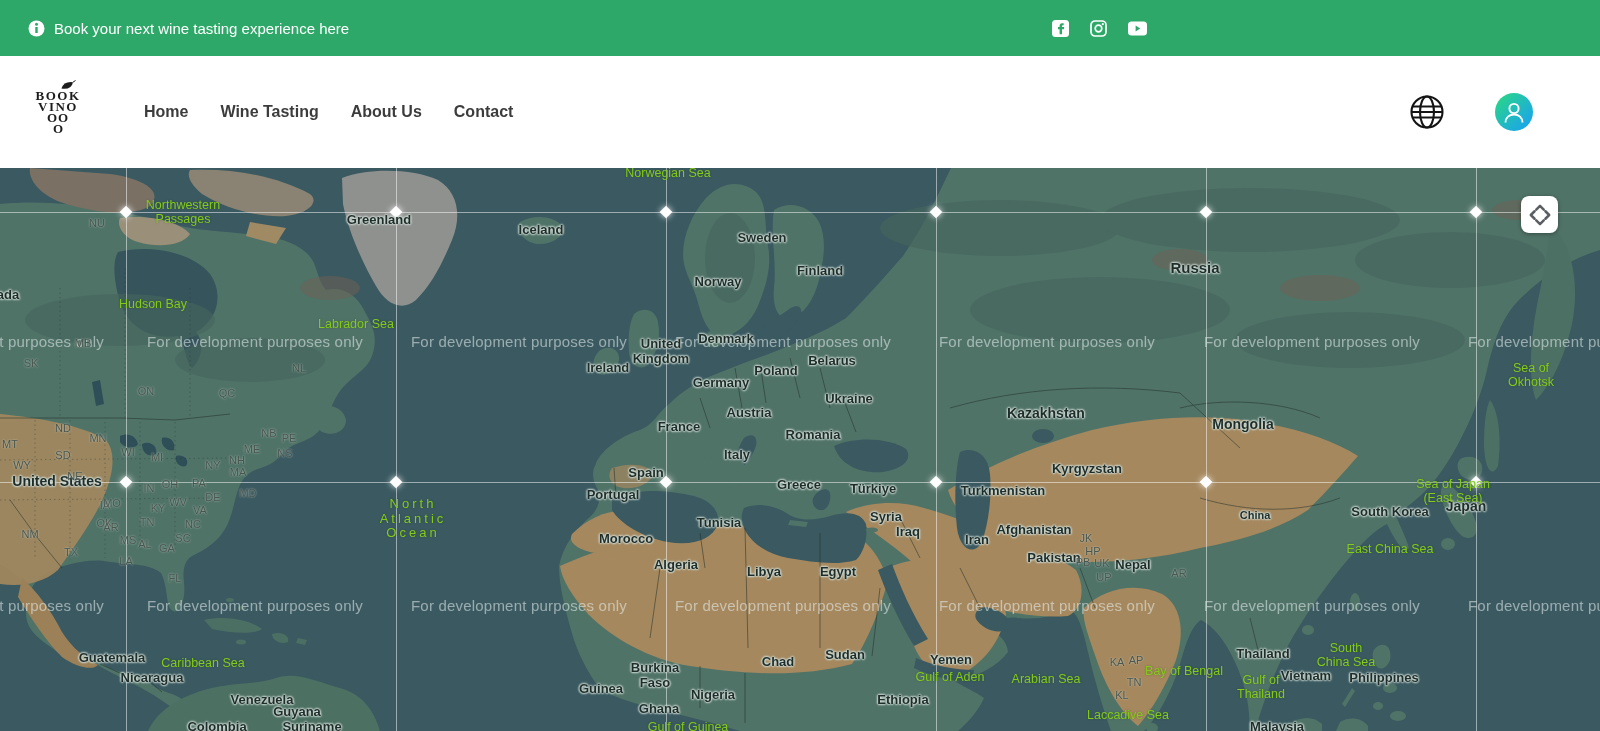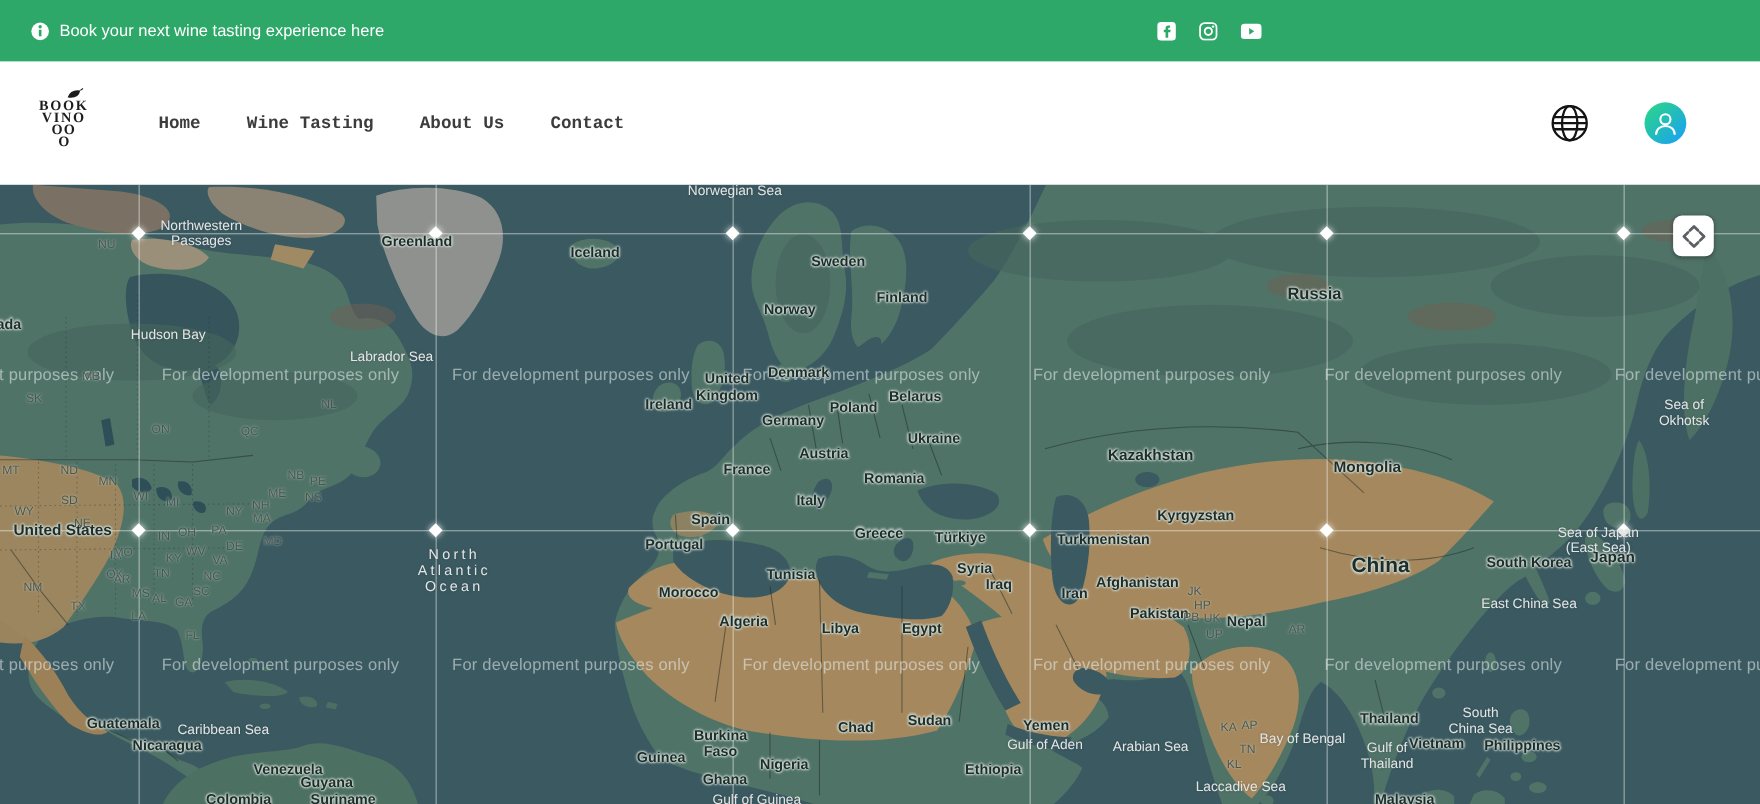--- a/index.html
+++ b/index.html
@@ -12,37 +12,37 @@
   .social svg{display:block;cursor:pointer;}
 
   
   .header{position:relative;height:112px;background:#fff;display:flex;align-items:center;}
   .logo{margin-left:32px;width:52px;text-align:center;font-family:"Liberation Serif",serif;color:#1d1d1d;line-height:11px;font-weight:bold;position:relative;cursor:pointer;}
   .logo .l1{font-size:13px;letter-spacing:1.5px;}
   .logo .l2{font-size:13px;letter-spacing:1.5px;}
   .logo .l3{font-size:13px;letter-spacing:1px;}
   .logo .l4{font-size:13px;}
   .logo .leaf{position:absolute;top:-10px;left:28px;}
-  .nav{display:flex;gap:42px;margin-left:60px;font-family:Liberation Mono, monospace;}
+  .nav{display:flex;gap:32px;margin-left:60px;}
   .nav a{font-size:16px;font-weight:bold;color:#3c3c3c;text-decoration:none;cursor:pointer;}
   .header-icons{position:absolute;right:67px;top:0;height:112px;display:flex;align-items:center;gap:50px;}
   .globe-btn{width:36px;height:36px;cursor:pointer;}
   .avatar{width:38px;height:38px;border-radius:50%;background:linear-gradient(135deg,#2bd97f 0%,#1ba7e8 85%);display:flex;align-items:center;justify-content:center;cursor:pointer;}
 
   
   .map{position:relative;width:1600px;height:563px;background:#3a5960;overflow:hidden;}
   .map svg.world{position:absolute;left:0;top:0;}
   .grid-v{position:absolute;top:0;bottom:0;width:1px;background:rgba(255,255,255,.5);}
   .grid-h{position:absolute;left:0;right:0;height:1px;background:rgba(255,255,255,.5);}
   .diamond{position:absolute;width:9px;height:9px;background:#fff;transform:translate(-50%,-50%) rotate(45deg);box-shadow:0 0 6px rgba(255,255,255,.9);}
   .wm{position:absolute;white-space:nowrap;color:rgba(233,240,240,.55);font-size:15px;letter-spacing:.2px;transform:translateY(-50%);}
   .lbl{position:absolute;transform:translate(-50%,-50%);white-space:pre-line;text-align:center;line-height:1.12;}
   .lbl.country{font-weight:bold;font-size:13px;color:#1f2d2a;
     text-shadow:0 1px 2px rgba(211,224,218,.85),0 -1px 2px rgba(211,224,218,.85),1px 0 2px rgba(211,224,218,.85),-1px 0 2px rgba(211,224,218,.85);}
-  .lbl.sea{font-size:12.5px;color:#e5e5e5;text-shadow:0 0 2px rgba(26,44,48,.35);}
+  .lbl.sea{font-size:12.5px;color:#84cc16;text-shadow:0 0 2px rgba(26,44,48,.35);}
   .lbl.sea.wide{letter-spacing:3px;font-size:13px;}
   .lbl.code{font-size:11px;color:#49564f;text-shadow:0 0 2px rgba(214,226,220,.8);}
 
   .panbtn{position:absolute;left:1521px;top:28px;width:37px;height:37px;background:#fff;border-radius:8px;
     box-shadow:0 1px 4px rgba(0,0,0,.35);display:flex;align-items:center;justify-content:center;cursor:pointer;}
 
   
   .searchbar{position:absolute;left:33px;top:408px;width:1504px;height:62px;background:#fff;border-radius:31px;
     box-shadow:0 8px 22px rgba(0,0,0,.22);}
   .sfield{position:absolute;top:0;height:62px;display:flex;align-items:center;font-size:17px;color:#515e78;cursor:pointer;}
@@ -316,21 +316,21 @@
       <span class="lbl country" style="left: 1046px; top: 246px; font-size: 14px;">Kazakhstan</span>
       <span class="lbl country" style="left: 1243px; top: 257px; font-size: 14px;">Mongolia</span>
       <span class="lbl country" style="left: 1087px; top: 301px;">Kyrgyzstan</span>
       <span class="lbl country" style="left: 1003px; top: 323px;">Turkmenistan</span>
       <span class="lbl country" style="left: 1034px; top: 362px;">Afghanistan</span>
       <span class="lbl country" style="left: 977px; top: 372px;">Iran</span>
       <span class="lbl country" style="left: 886px; top: 349px;">Syria</span>
       <span class="lbl country" style="left: 908px; top: 364px;">Iraq</span>
       <span class="lbl country" style="left: 1054px; top: 390px;">Pakistan</span>
       <span class="lbl country" style="left: 1133px; top: 397px;">Nepal</span>
-      <span class="lbl country" style="left: 1255px; top: 347px; font-size: 19px;">China</span>
+      <span class="lbl country" style="left: 1255px; top: 347px; font-size: 11px;">China</span>
       <span class="lbl country" style="left: 1390px; top: 344px;">South Korea</span>
       <span class="lbl country" style="left: 1466px; top: 339px; font-size: 14px;">Japan</span>
       <span class="lbl country" style="left: 57px; top: 314px; font-size: 14px;">United States</span>
       <span class="lbl country" style="left: 8px; top: 127px;">ada</span>
       <span class="lbl country" style="left: 112px; top: 490px;">Guatemala</span>
       <span class="lbl country" style="left: 152px; top: 510px;">Nicaragua</span>
       <span class="lbl country" style="left: 262px; top: 532px;">Venezuela</span>
       <span class="lbl country" style="left: 297px; top: 544px;">Guyana</span>
       <span class="lbl country" style="left: 217px; top: 559px;">Colombia</span>
       <span class="lbl country" style="left: 312px; top: 559px;">Suriname</span>
@@ -369,21 +369,21 @@
 Thailand</span>
       <span class="lbl sea" style="left: 1346px; top: 487px;">South
 China Sea</span>
       <span class="lbl sea" style="left: 688px; top: 559px;">Gulf of Guinea</span>
       <span class="lbl code" style="left: 97px; top: 55px;">NU</span>
       <span class="lbl code" style="left: 31px; top: 195px;">SK</span>
       <span class="lbl code" style="left: 83px; top: 175px;">MB</span>
       <span class="lbl code" style="left: 146px; top: 223px;">ON</span>
       <span class="lbl code" style="left: 227px; top: 225px;">QC</span>
       <span class="lbl code" style="left: 299px; top: 200px;">NL</span>
-      <span class="lbl code" style="left: 10px; top: 260px;">MT</span>
+      <span class="lbl code" style="left: 10px; top: 276px;">MT</span>
       <span class="lbl code" style="left: 63px; top: 260px;">ND</span>
       <span class="lbl code" style="left: 98px; top: 270px;">MN</span>
       <span class="lbl code" style="left: 63px; top: 287px;">SD</span>
       <span class="lbl code" style="left: 22px; top: 297px;">WY</span>
       <span class="lbl code" style="left: 75px; top: 308px;">NE</span>
       <span class="lbl code" style="left: 105px; top: 305px; margin-top: 32px;">IA</span>
       <span class="lbl code" style="left: 128px; top: 284px;">WI</span>
       <span class="lbl code" style="left: 157px; top: 289px;">MI</span>
       <span class="lbl code" style="left: 213px; top: 297px;">NY</span>
       <span class="lbl code" style="left: 237px; top: 292px;">NH</span>

